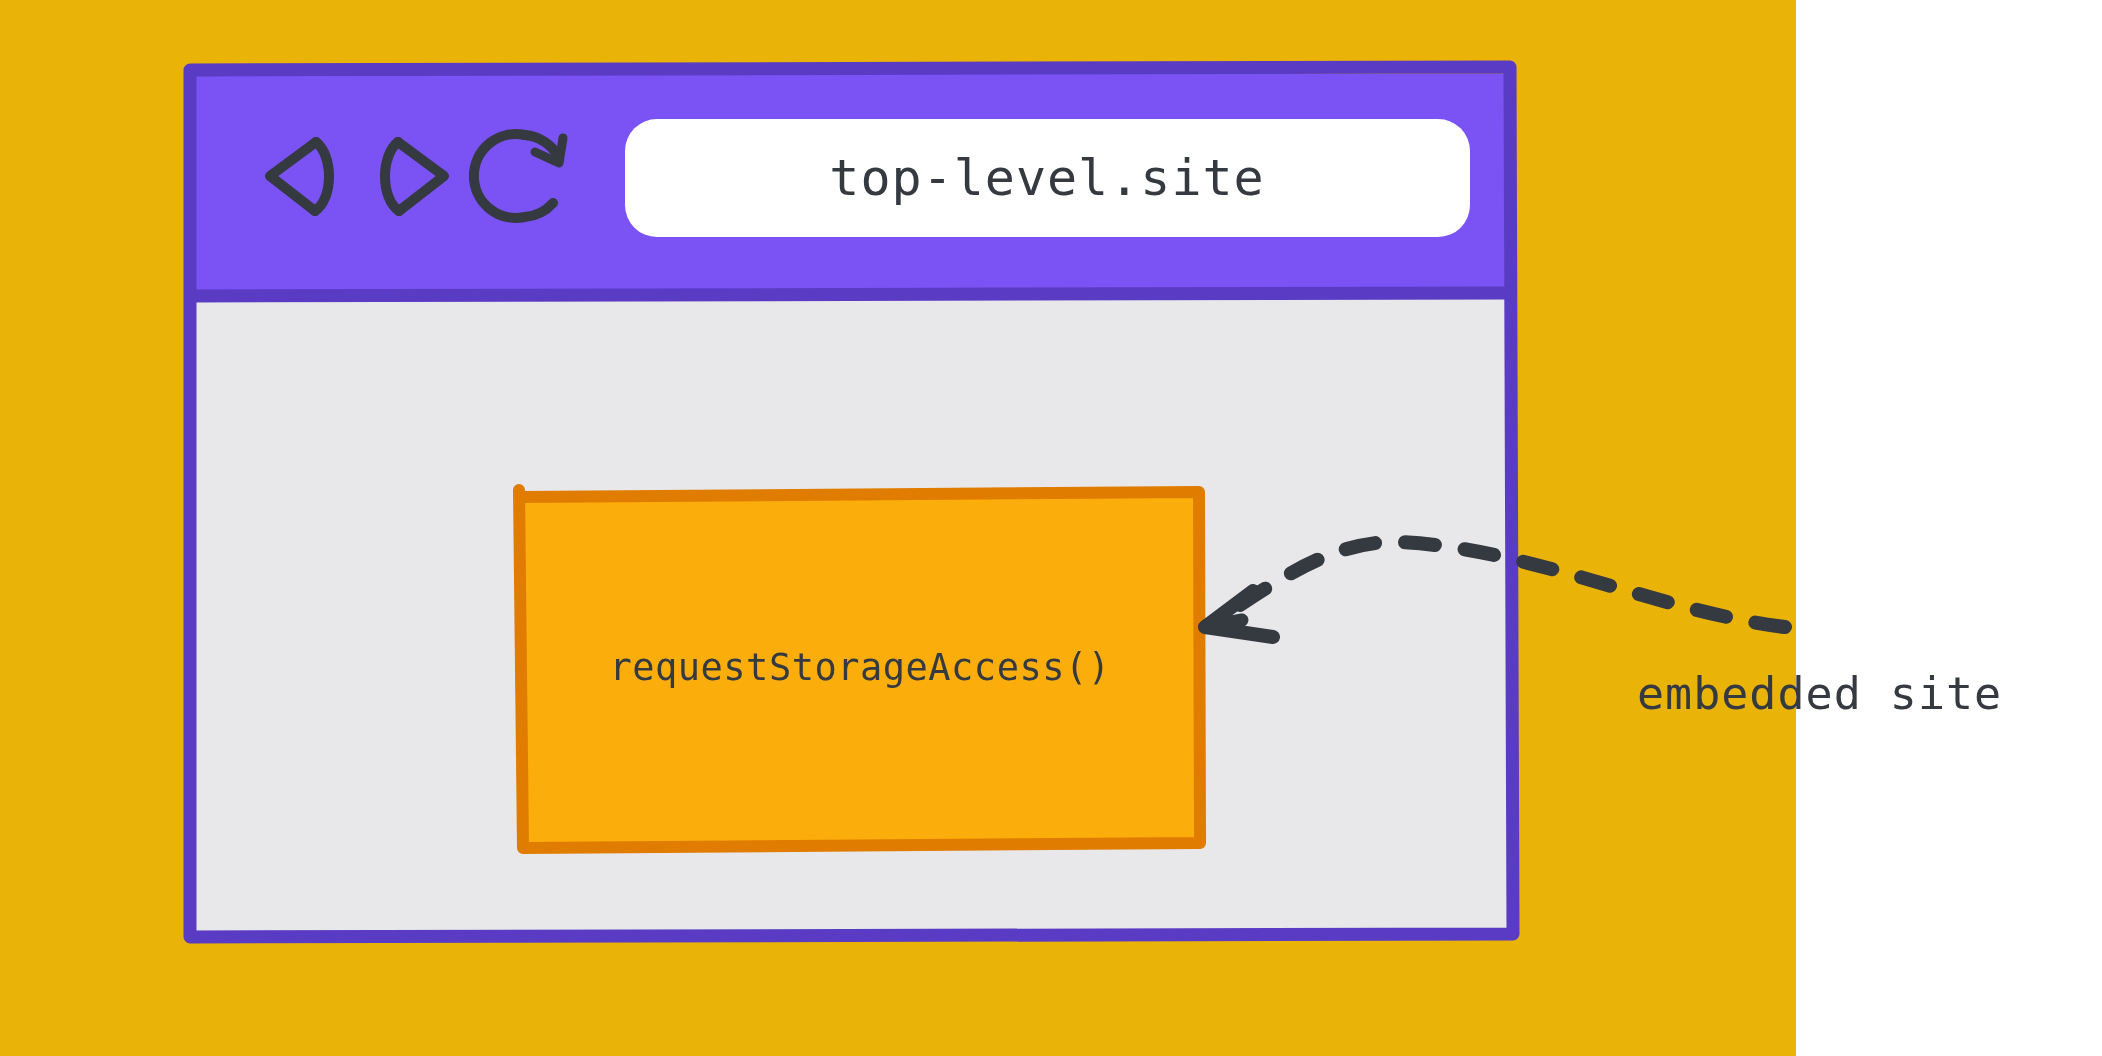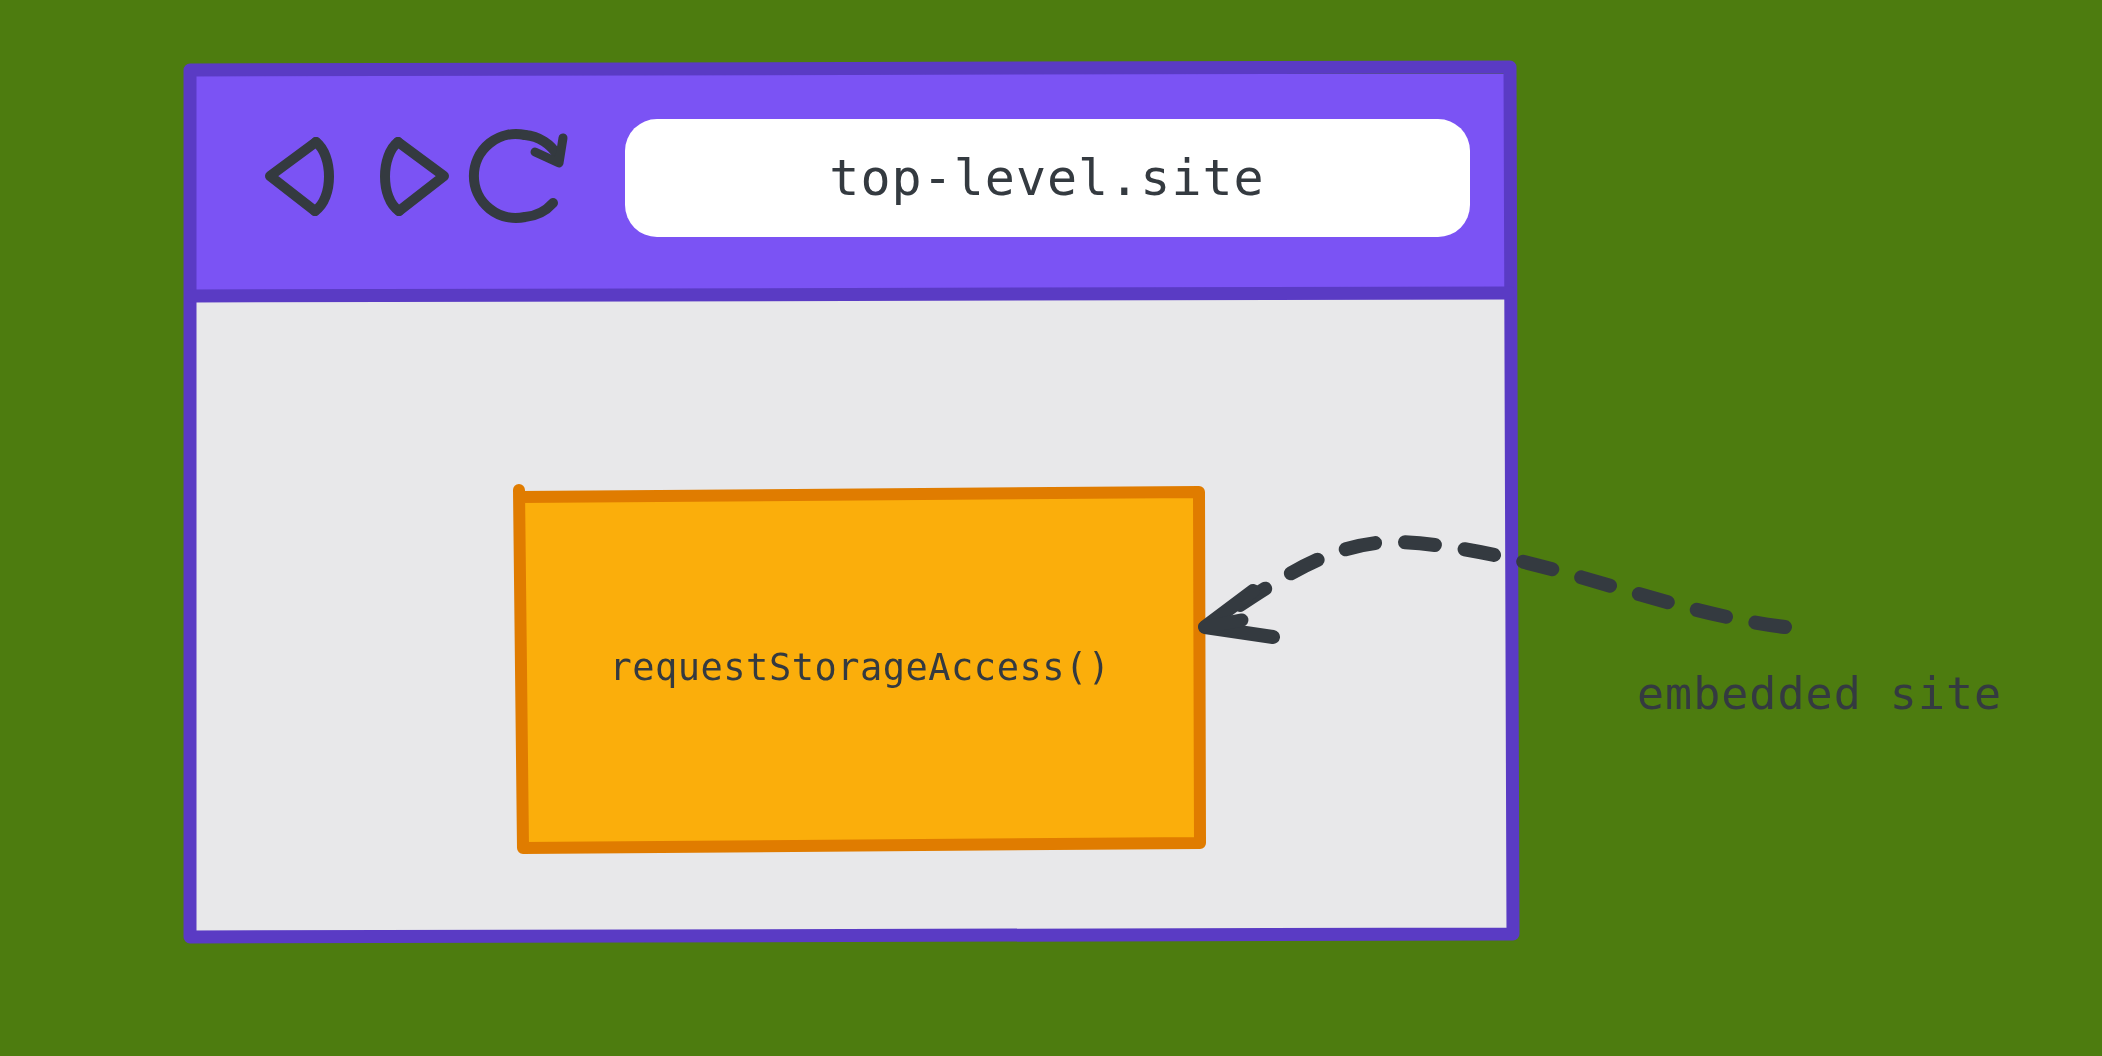--- a/index.html
+++ b/index.html
@@ -9,23 +9,23 @@
     background: #ffffff;
   }
   body {
     width: 2102px;
     height: 1056px;
     overflow: hidden;
     font-family: "DejaVu Sans Mono", monospace;
   }
   #canvas {
     position: relative;
-    width: 2102px;
+    width: 1796px;
     height: 1056px;
-    background: #4d7c0f;
+    background: #eab308;
   }
   #scene {
     position: absolute;
     inset: 0;
     width: 2102px;
     height: 1056px;
   }
   .txt {
     fill: #343a40;
     font-family: "DejaVu Sans Mono", monospace;

